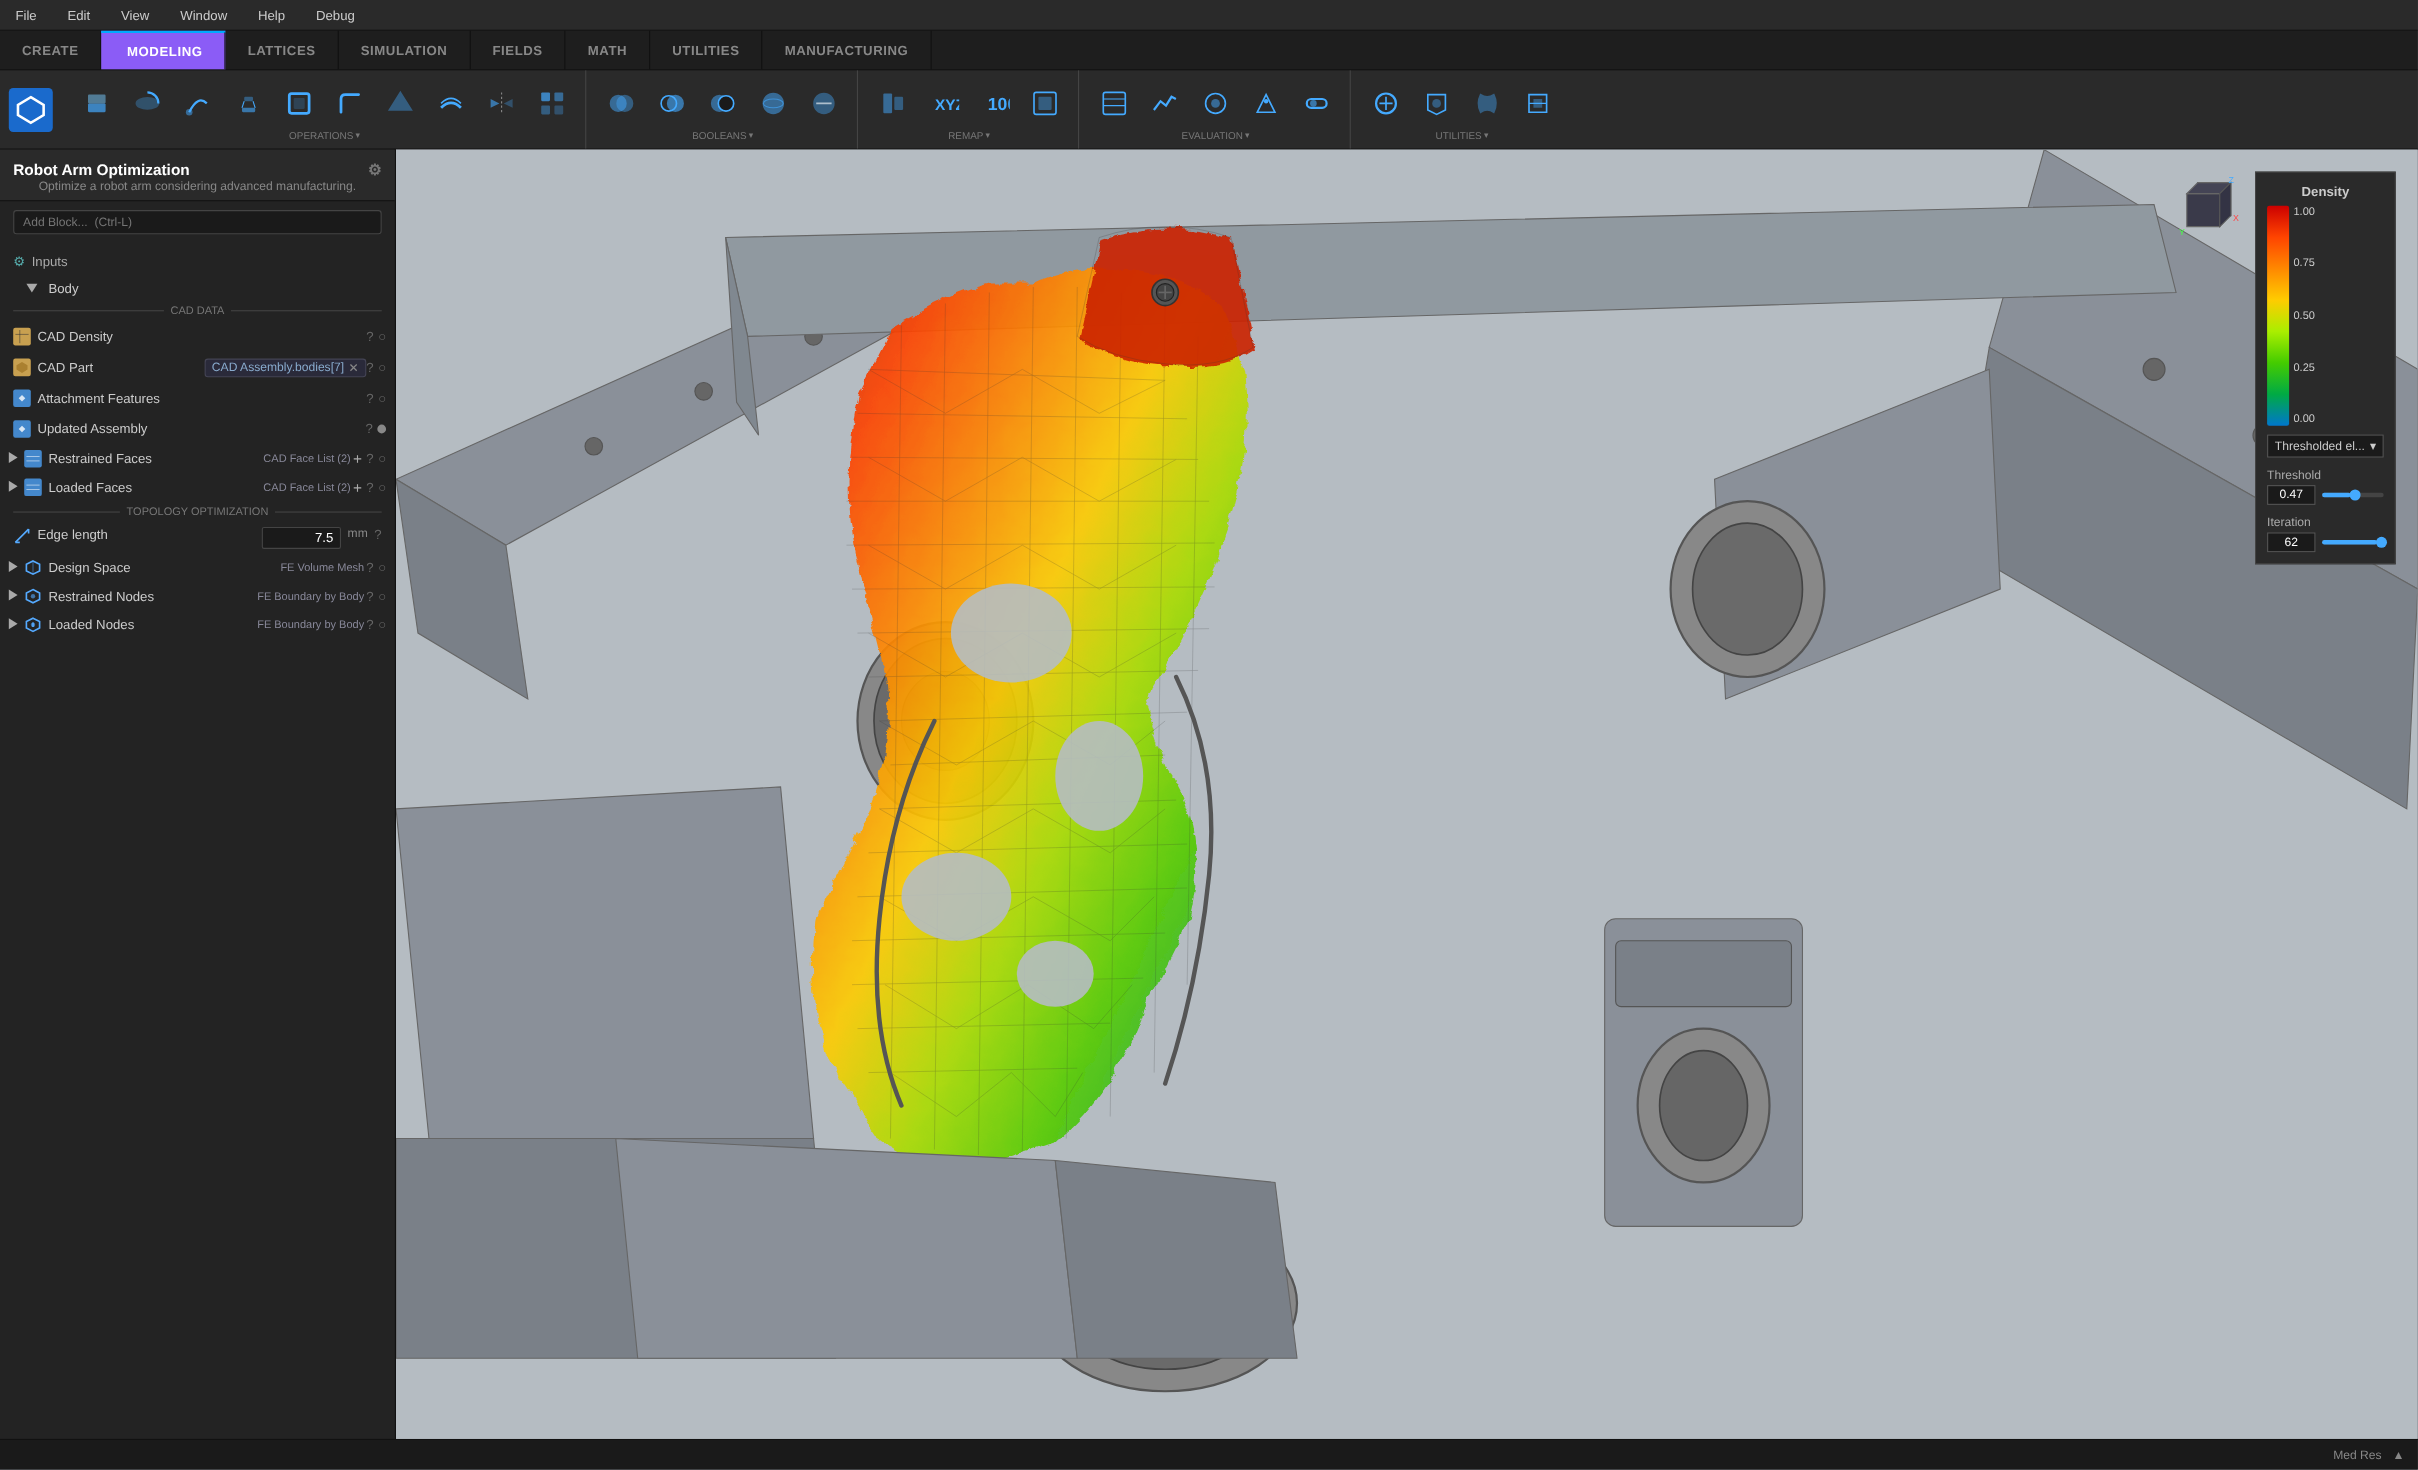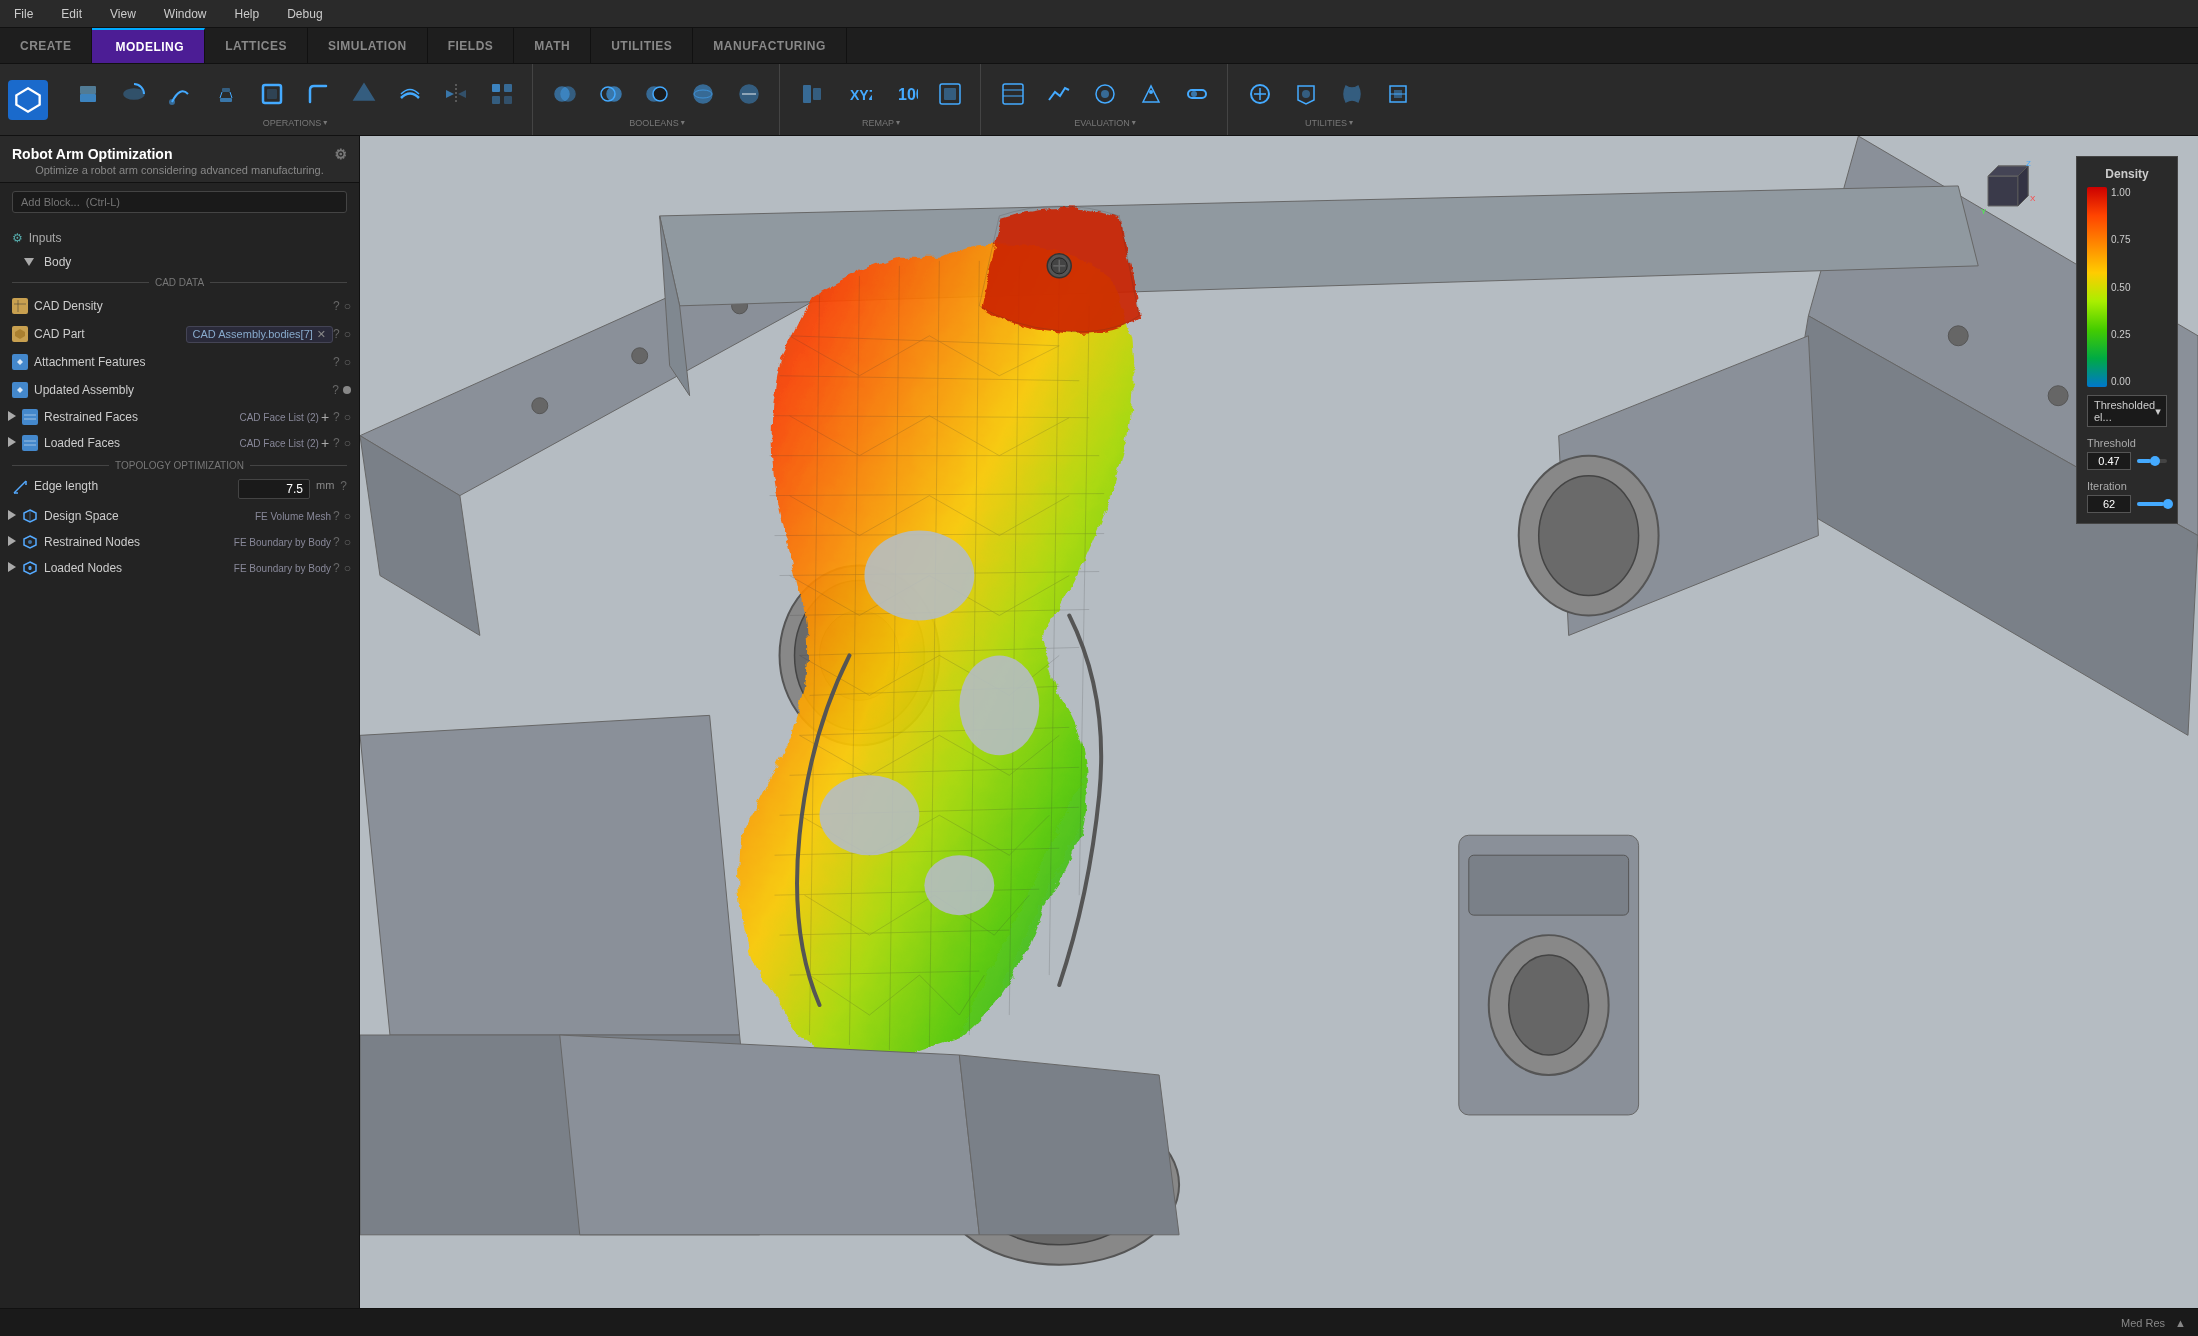--- a/index.html
+++ b/index.html
@@ -5,21 +5,21 @@
     * { box-sizing: border-box; margin: 0; padding: 0; }
     body { background: #1a1a1a; font-family: 'Segoe UI', Arial, sans-serif; font-size: 12px; color: #ccc; overflow: hidden; width: 2198px; height: 1336px; }
 
     
     #menu-bar { background: #2a2a2a; height: 28px; display: flex; align-items: center; padding: 0 8px; gap: 16px; border-bottom: 1px solid #111; }
     .menu-item { color: #ccc; font-size: 12px; cursor: pointer; padding: 2px 6px; }
 
     
     #tab-bar { background: #1e1e1e; height: 36px; display: flex; align-items: stretch; border-bottom: 1px solid #111; }
     .tab { padding: 0 20px; display: flex; align-items: center; font-size: 12px; font-weight: 600; letter-spacing: 0.5px; color: #888; cursor: pointer; border-right: 1px solid #111; text-transform: uppercase; }
-    .tab.active { color: #fff; background: #4c1d95; border-top: 2px solid #00aaff; padding-left: 23px; }
+    .tab.active { color: #fff; background: #8b5cf6; border-top: 2px solid #00aaff; padding-left: 23px; }
 
     
     #toolbar { background: #2a2a2a; height: 72px; display: flex; align-items: center; padding: 0 8px; gap: 2px; border-bottom: 1px solid #111; position: relative; }
     .toolbar-group { display: flex; align-items: center; gap: 2px; padding: 0 8px; border-right: 1px solid #444; height: 100%; }
     .toolbar-group:last-child { border-right: none; }
     .tool-btn { width: 44px; height: 44px; background: transparent; border: none; cursor: pointer; display: flex; align-items: center; justify-content: center; color: #aaa; font-size: 10px; flex-direction: column; gap: 2px; border-radius: 3px; }
     .tool-btn svg { width: 28px; height: 28px; }
     .toolbar-section { display: flex; flex-direction: column; align-items: center; }
     .toolbar-section .tools-row { display: flex; gap: 2px; }
     .toolbar-section .section-label { font-size: 9px; color: #777; text-transform: uppercase; margin-top: 2px; display: flex; align-items: center; gap: 2px; }
@@ -70,21 +70,21 @@
     
     #viewport { flex: 1; position: relative; background: #b0b8c0; overflow: hidden; }
 
     
     .scene-bg { position: absolute; inset: 0; background: linear-gradient(135deg, #c5c8cc 0%, #a8adb2 40%, #95999e 100%); }
 
     
     .scene-content { position: absolute; inset: 0; }
 
     
-    #density-panel { position: absolute; right: 20px; top: 20px; background: #2a2a2a; border: 1px solid #444; width: 102px; padding: 10px; }
+    #density-panel { position: absolute; right: 20px; top: 20px; background: #2a2a2a; border: 1px solid #444; width: 128px; padding: 10px; }
     .density-title { color: #ccc; font-size: 12px; font-weight: 600; margin-bottom: 6px; text-align: center; }
     .density-scale { display: flex; flex-direction: row; gap: 4px; }
     .color-bar { width: 20px; height: 200px; position: relative; background: linear-gradient(to bottom, #cc0000, #ff4400, #ff8800, #ffcc00, #aaee00, #44cc00, #00aa44, #0077cc); border-radius: 2px; }
     .scale-labels { display: flex; flex-direction: column; justify-content: space-between; height: 200px; }
     .scale-label { font-size: 10px; color: #ccc; }
     .density-dropdown { margin-top: 8px; background: #1a1a1a; border: 1px solid #555; color: #ccc; padding: 3px 6px; font-size: 11px; width: 100%; display: flex; align-items: center; justify-content: space-between; cursor: pointer; }
 
     
     .param-row { margin-top: 10px; }
     .param-label { color: #aaa; font-size: 11px; margin-bottom: 3px; }

